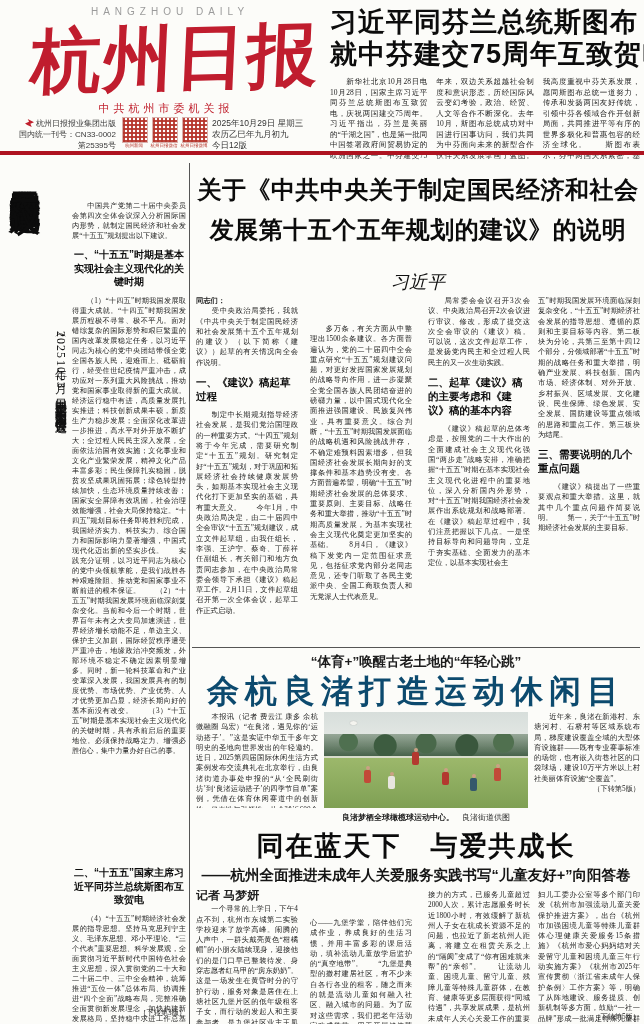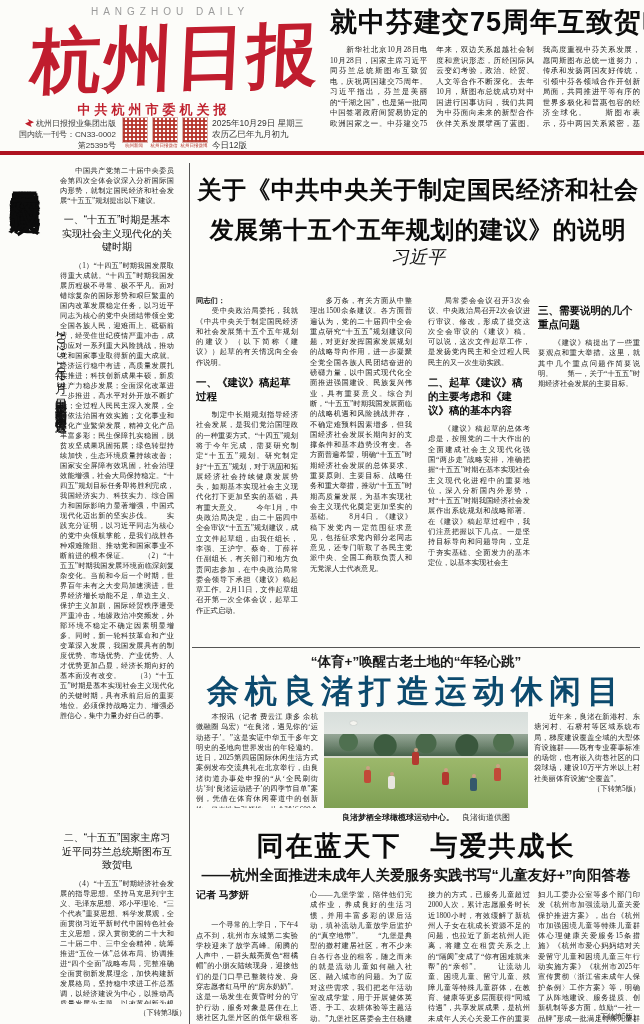--- a/index.html
+++ b/index.html
@@ -5,22 +5,22 @@
   html,body{margin:0;padding:0;background:#888;}
   .page{position:relative;width:644px;height:1024px;background:#fcfcf9;overflow:hidden;
         font-family:"Liberation Serif","DejaVu Serif",serif;color:#1a1a1a;}
 
   
   .en-title{position:absolute;left:30px;top:6px;width:280px;text-align:center;
             font-family:"Liberation Sans",sans-serif;font-size:10px;letter-spacing:5px;color:#9b9b9b;}
   .brand{position:absolute;left:10px;top:12px;width:330px;height:92px;line-height:92px;text-align:center;
          font-family:"DejaVu Serif",serif;font-weight:bold;font-size:70px;color:#c01d2e;
          letter-spacing:2px;transform:rotate(-1.5deg) skewX(-4deg);}
-  .organ{position:absolute;left:24px;top:101px;width:260px;text-align:center;
-         font-family:"Liberation Sans",sans-serif;font-weight:bold;font-size:13px;letter-spacing:4px;color:#c0212e;}
+  .organ{position:absolute;left:36px;top:101px;width:260px;text-align:center;
+         font-family:"Liberation Sans",sans-serif;font-weight:normal;font-size:11px;letter-spacing:4px;color:#c0212e;}
   .pubinfo{position:absolute;left:8px;top:118px;width:108px;text-align:right;
            font-size:8px;line-height:11px;color:#3a3a3a;font-family:"Liberation Sans",sans-serif;}
   .logo-ico{display:inline-block;width:9px;height:8px;background:#c0212e;margin-right:2px;vertical-align:-1px;
             clip-path:polygon(0 55%,45% 35%,30% 0,100% 40%,60% 60%,75% 100%,25% 75%);}
   .qr{position:absolute;top:117px;width:24px;height:24px;border:1px solid #d9b0ac;background:
       repeating-linear-gradient(0deg,rgba(181,52,42,.9) 0 2px,transparent 2px 4px),
       repeating-linear-gradient(90deg,rgba(181,52,42,.9) 0 2px,#fff 2px 4px);}
   .qr-label{position:absolute;top:143px;width:30px;text-align:center;font-size:4.5px;color:#b5342a;
             font-family:"Liberation Sans",sans-serif;white-space:nowrap;}
   .dateblock{position:absolute;left:212px;top:118px;width:110px;font-size:8.5px;line-height:11px;color:#333;
@@ -35,34 +35,34 @@
 
   .red-rule{position:absolute;left:0;top:151px;width:644px;height:4px;background:#ae1320;}
 
   
   .vtitle{position:absolute;left:4px;top:166px;height:854px;writing-mode:vertical-rl;
           font-family:"Liberation Sans",sans-serif;font-weight:900;font-size:30px;letter-spacing:0.5px;color:#0c0c0c;}
   .vsub{position:absolute;left:52px;top:330px;height:470px;writing-mode:vertical-rl;
         font-size:12px;letter-spacing:1px;color:#111;}
 
   
-  .lcol{position:absolute;left:60px;width:114px;font-size:7.2px;line-height:10px;text-align:justify;color:#222;overflow:hidden;}
+  .lcol{position:absolute;left:72px;width:114px;font-size:7.2px;line-height:10px;text-align:justify;color:#222;overflow:hidden;margin-top:35px;}
   .lcolA{top:166px;height:654px;}
   .lcolB{top:824px;height:180px;}
-  .sec-title{font-family:"Liberation Sans",sans-serif;font-weight:normal;font-size:10px;line-height:13.5px;
+  .sec-title{font-family:"Liberation Sans",sans-serif;font-weight:bold;font-size:10px;line-height:13.5px;
              text-align:center;margin:7px 0;color:#0c0c0c;}
   .jump{font-size:7.2px;text-align:right;color:#222;}
   .ljump{position:absolute;left:72px;top:1008px;width:114px;}
 
   .vdiv{position:absolute;left:189px;top:163px;width:1px;height:861px;background:#555;}
 
   
   .m-title{position:absolute;left:196px;width:444px;text-align:center;font-family:"Liberation Sans",sans-serif;
            font-weight:900;font-size:24px;line-height:40px;letter-spacing:0.5px;color:#0b0b0b;white-space:nowrap;}
-  .m-byline{position:absolute;left:196px;top:245px;width:444px;text-align:center;
+  .m-byline{position:absolute;left:196px;top:270px;width:444px;text-align:center;
             font-family:"DejaVu Serif",serif;font-size:18px;font-style:italic;color:#111;}
   .mcol{position:absolute;top:296px;width:102px;height:346px;overflow:hidden;
         font-size:7.3px;line-height:10.3px;text-align:justify;color:#222;}
   .mcol .sec-h{font-family:"Liberation Sans",sans-serif;font-weight:bold;font-size:10.5px;line-height:14px;
                margin:7px 0;text-align:left;color:#0c0c0c;}
   .mcol .sec-h.center{}
 
   .hdiv{position:absolute;left:192px;top:647px;width:448px;height:1px;background:#555;}
 
   
@@ -89,24 +89,24 @@
   .caption{position:absolute;left:272px;top:812px;width:308px;text-align:center;font-size:8px;color:#222;}
   .caption b{font-family:"Liberation Sans",sans-serif;font-weight:bold;}
 
   
   .b-title{position:absolute;left:192px;top:828px;width:448px;text-align:center;
            font-family:"Liberation Sans",sans-serif;font-weight:900;font-size:27px;letter-spacing:2px;color:#0b0b0b;}
   .b-sub{position:absolute;left:192px;top:866px;width:448px;text-align:center;
          font-family:"Liberation Sans",sans-serif;font-weight:600;font-size:14.5px;color:#151515;white-space:nowrap;}
   .bcol{position:absolute;top:890px;width:102px;height:134px;overflow:hidden;
         font-size:7.3px;line-height:10.3px;text-align:justify;color:#222;}
-  .b-byline{font-family:"Liberation Sans",sans-serif;font-weight:bold;font-size:10px;margin-bottom:20px;}
+  .b-byline{font-family:"Liberation Sans",sans-serif;font-weight:bold;font-size:12px;margin-bottom:4px;}
   .bjump{position:absolute;left:538px;top:1012px;width:102px;}
 
-  .c1{left:196px;} .c2{left:310px;} .c3{left:428px;} .c4{left:538px;}
+  .c1{left:196px;} .c2{left:310px;margin-top:28px;} .c3{left:428px;} .c4{left:538px;}
 </style>
 </head>
 <body>
 
 <div class="page">
 
   <div class="en-title">HANGZHOU DAILY</div>
   <div class="brand">杭州日报</div>
   <div class="organ">中共杭州市委机关报</div>
 
@@ -123,20 +123,21 @@
   <div class="qr-label" style="left:149px">杭州日报微信</div>
   <div class="qr-label" style="left:179px">杭州日报微博</div>
 
   <div class="dateblock">
     <div>2025年10月29日 星期三</div>
     <div>农历乙巳年九月初九</div>
     <div>今日12版</div>
   </div>
 
   <div class="top-art">
+    <div class="t">习近平同芬兰总统斯图布</div>
     <div class="t">就中芬建交75周年互致贺电</div>
     <div class="body">　　新华社北京10月28日电　10月28日，国家主席习近平同芬兰总统斯图布互致贺电，庆祝两国建交75周年。　　习近平指出，芬兰是美丽的“千湖之国”，也是第一批同中国签署政府间贸易协定的欧洲国家之一。中芬建交75年来，双边关系超越社会制度和意识形态，历经国际风云变幻考验，政治、经贸、人文等合作不断深化。去年10月，斯图布总统成功对中国进行国事访问，我们共同为中芬面向未来的新型合作伙伴关系发展擘画了蓝图。我高度重视中芬关系发展，愿同斯图布总统一道努力，传承和发扬两国友好传统，引领中芬各领域合作开创新局面，共同推进平等有序的世界多极化和普惠包容的经济全球化。　　斯图布表示，芬中两国关系紧密，基础稳固。建交75年来，双边关系稳定发展，合作不断拓展。去年10月我首次对中国进行国事访问，双方发表《关于推进芬中面向未来的新型合作伙伴关系的联合工作计划（2025—2029）》。国际社会信任中国作为联合国安理会常任理事国的作用。我期待同习近平主席继续就双边和全球性议题保持对话。</div>
   </div>
 
   <div class="red-rule"></div>
 
   <div class="vtitle">中共中央关于制定国民经济和社会发展第十五个五年规划的建议</div>
   <div class="vsub">（2025年10月23日中国共产党第二十届中央委员会第四次全体会议通过）</div>
 
   <div class="lcol lcolA">
@@ -164,20 +165,21 @@
   </div>
   <div class="mcol c2">
     <div>　　多万条，有关方面从中整理出1500余条建议。各方面普遍认为，党的二十届四中全会重点研究“十五五”规划建议问题，对更好发挥国家发展规划的战略导向作用，进一步凝聚全党全国各族人民团结奋进的磅礴力量，以中国式现代化全面推进强国建设、民族复兴伟业，具有重要意义。综合判断，“十五五”时期我国发展面临的战略机遇和风险挑战并存，不确定难预料因素增多，但我国经济社会发展长期向好的支撑条件和基本趋势没有变。各方面普遍希望，明确“十五五”时期经济社会发展的总体要求、重要原则、主要目标、战略任务和重大举措，推动“十五五”时期高质量发展，为基本实现社会主义现代化奠定更加坚实的基础。　　8月4日，《建议》稿下发党内一定范围征求意见，包括征求党内部分老同志意见，还专门听取了各民主党派中央、全国工商联负责人和无党派人士代表意见。</div>
   </div>
   <div class="mcol c3">
     <div>　　局常委会会议召开3次会议、中央政治局召开2次会议进行审议、修改，形成了提交这次全会审议的《建议》稿。　　可以说，这次文件起草工作，是发扬党内民主和全过程人民民主的又一次生动实践。</div>
     <div class="sec-h">二、起草《建议》稿的主要考虑和《建议》稿的基本内容</div>
     <div>　　《建议》稿起草的总体考虑是，按照党的二十大作出的全面建成社会主义现代化强国“两步走”战略安排，准确把握“十五五”时期在基本实现社会主义现代化进程中的重要地位，深入分析国内外形势，对“十五五”时期我国经济社会发展作出系统规划和战略部署。　　在《建议》稿起草过程中，我们注意把握以下几点。一是坚持目标导向和问题导向，立足于夯实基础、全面发力的基本定位，以基本实现社会主</div>
   </div>
   <div class="mcol c4">
+    <div>五”时期我国发展环境面临深刻复杂变化，“十五五”时期经济社会发展的指导思想、遵循的原则和主要目标等内容。第二板块为分论，共第三至第十四12个部分，分领域部署“十五五”时期的战略任务和重大举措，明确产业发展、科技创新、国内市场、经济体制、对外开放、乡村振兴、区域发展、文化建设、民生保障、绿色发展、安全发展、国防建设等重点领域的思路和重点工作。第三板块为结尾。</div>
     <div class="sec-h">三、需要说明的几个重点问题</div>
     <div>　　《建议》稿提出了一些重要观点和重大举措。这里，就其中几个重点问题作简要说明。　　第一，关于“十五五”时期经济社会发展的主要目标。</div>
   </div>
 
   <div class="hdiv"></div>
 
   <div class="s-kicker">“体育+”唤醒古老土地的“年轻心跳”</div>
   <div class="s-title">余杭良渚打造运动休闲目的地</div>
 
   <div class="scol" style="left:196px;width:122px">　　本报讯（记者 费云江 康多 余杭微融圈 鸟宏）“在良渚，遇见你的‘运动搭子’。”这是实证中华五千多年文明史的圣地向世界发出的年轻邀约。近日，2025第四届国际休闲生活方式案例发布交流典礼在北京举行，由良渚街道办事处申报的“从‘全民刷街坊’到‘良渚运动搭子’的四季节目单”案例，凭借在体育休闲赛道中的创新性、代表性与引领性，从全球近600个优秀案例中脱颖而出，成功斩获2025第四届国际休闲生活方式案例奖银奖，也让良渚街道成为浙江省唯一一家获此殊荣的单位。</div>

